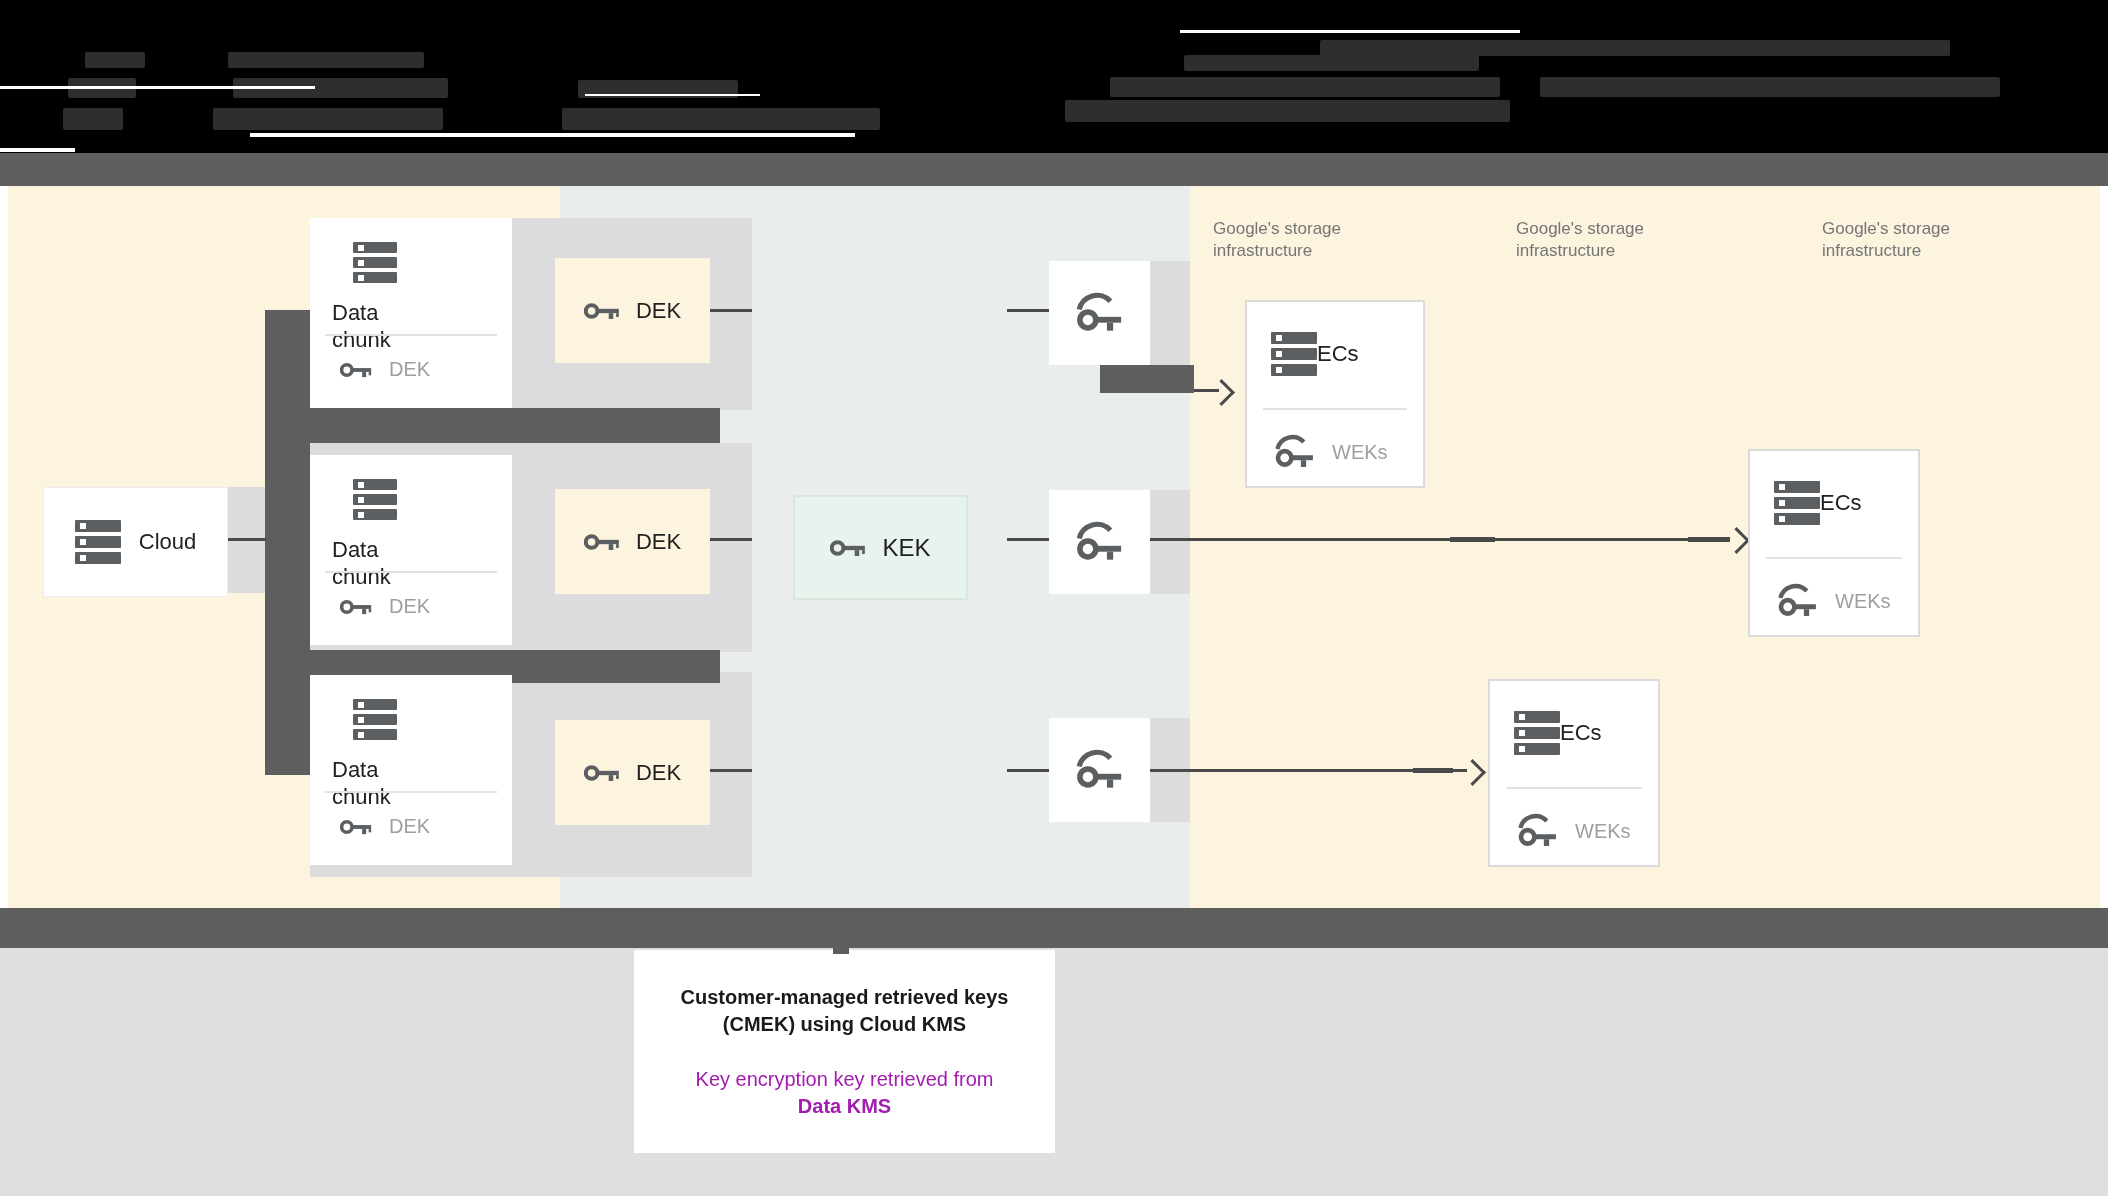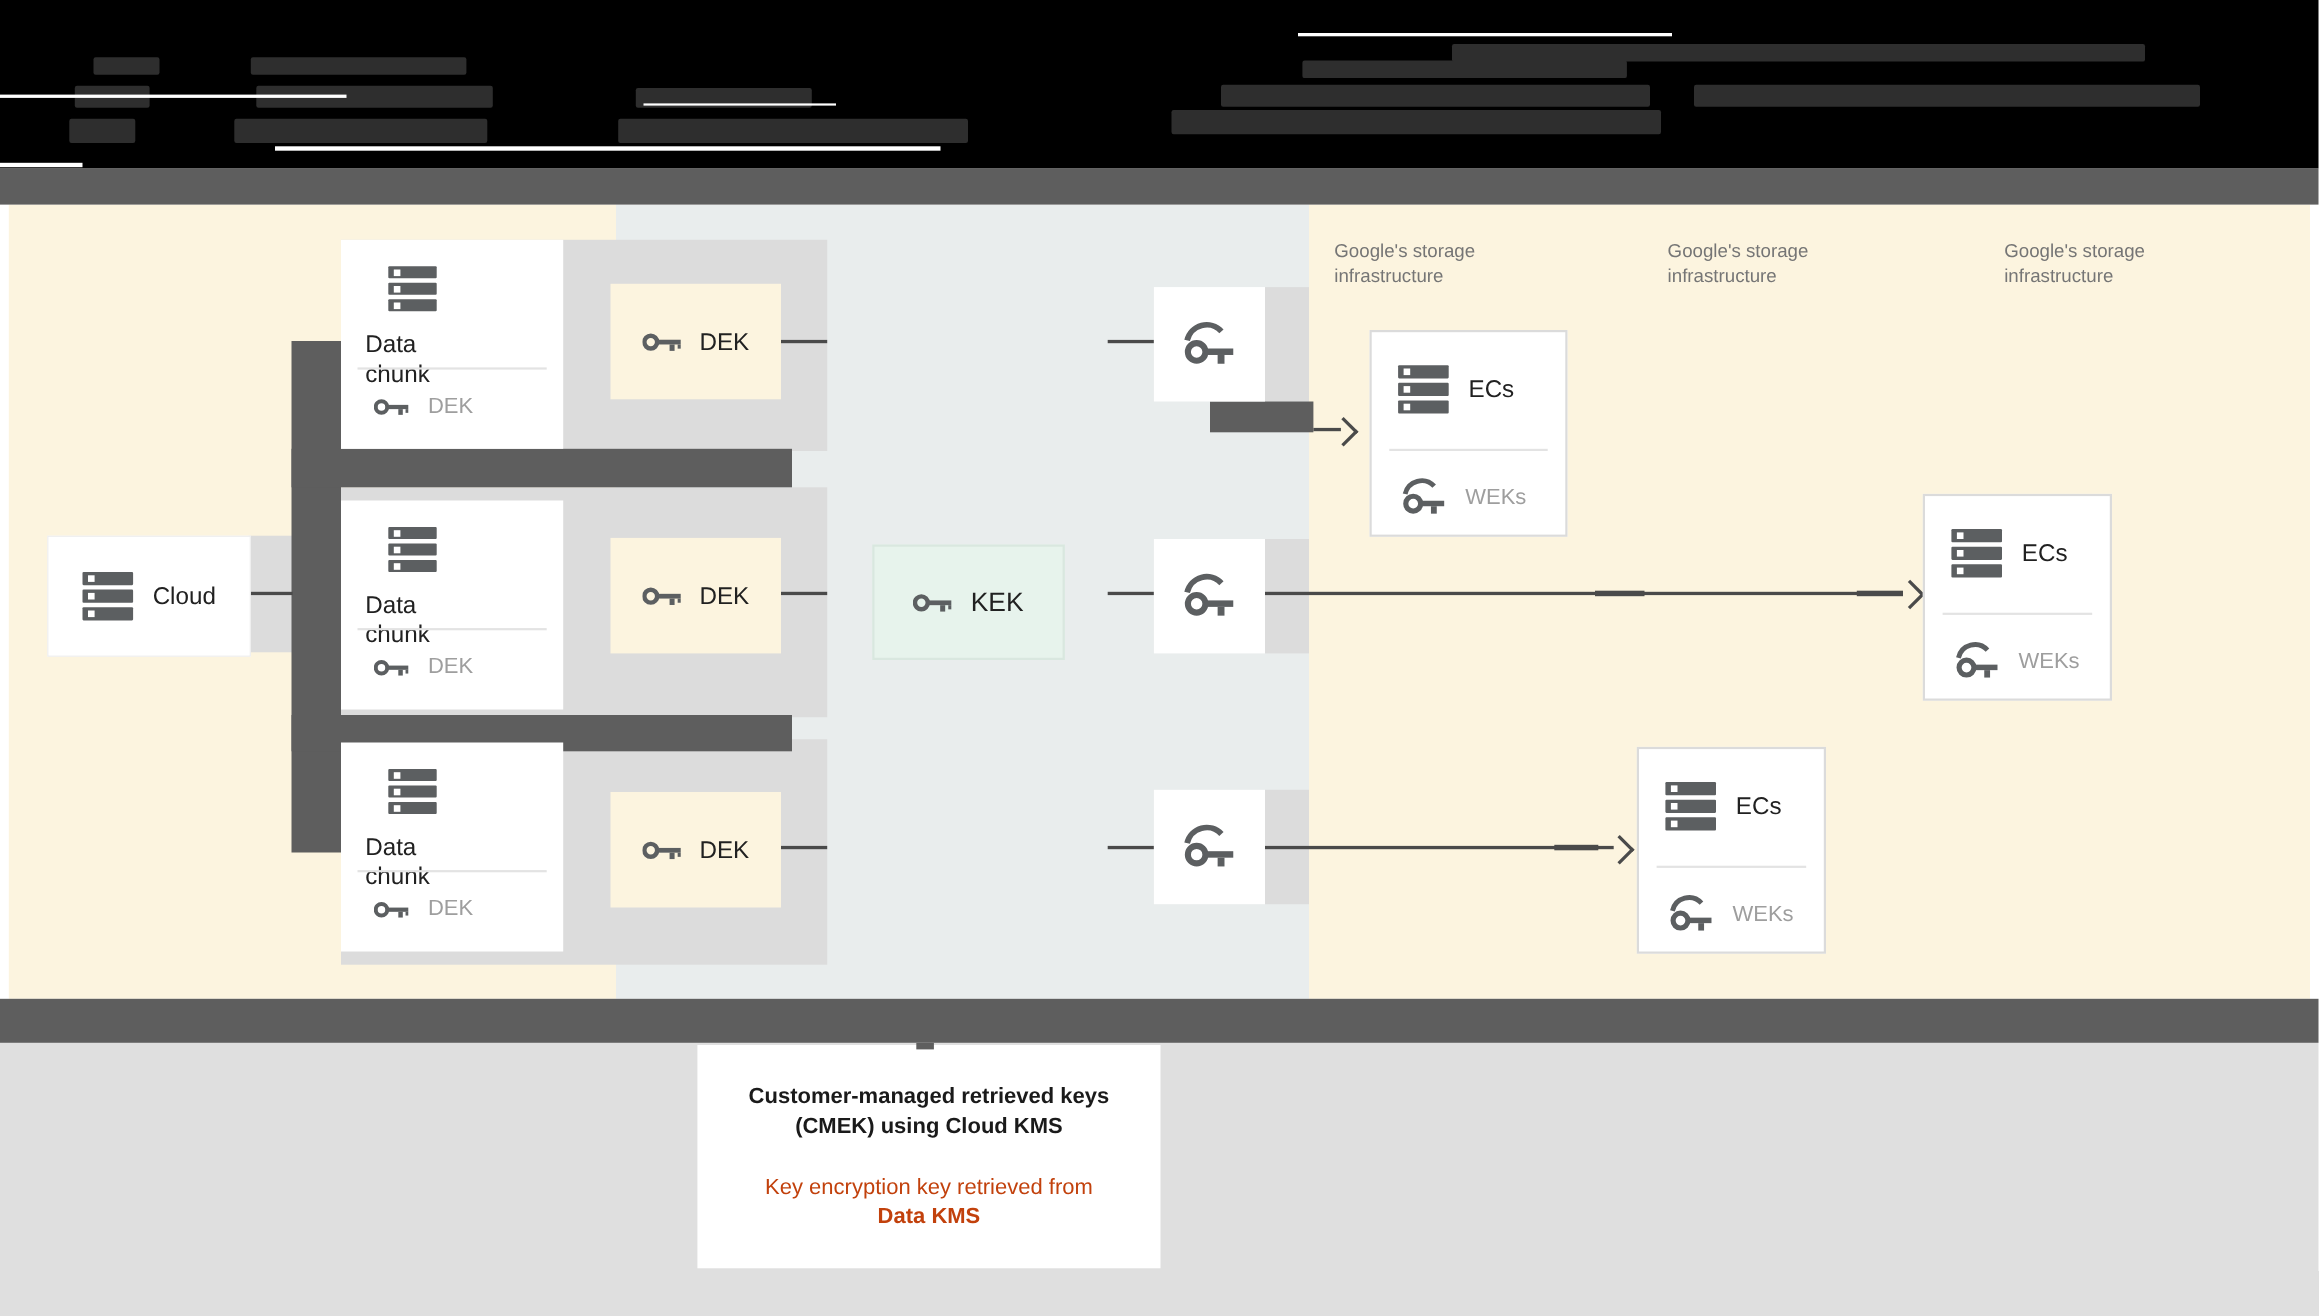--- a/index.html
+++ b/index.html
@@ -51,39 +51,39 @@
   .keytxt{font-size:22px;color:var(--ink);}
   .kek{left:793px;top:495px;width:175px;height:105px;background:var(--kek-bg);
        border:2px solid var(--kek-border);box-sizing:border-box;z-index:4;
        display:flex;align-items:center;justify-content:center;gap:14px;}
 
   .keybox{left:1049px;width:101px;height:104px;background:#fff;z-index:4;
           display:flex;align-items:center;justify-content:center;}
   .keystrip{left:1150px;width:40px;background:var(--band);z-index:1;}
 
   .ecs{width:172px;height:188px;border:2px solid #DBDBDB;box-sizing:border-box;background:#fff;z-index:4;}
-  .ecs .toprow{position:absolute;left:24px;top:30px;display:flex;gap:18px;align-items:center;}
+  .ecs .toprow{position:absolute;left:24px;top:30px;display:flex;align-items:center;}
   .ecs .ttl{font-size:22px;color:var(--ink);}
   .ecs .divider{left:16px;width:136px;top:106px;}
   .ecs .botrow{position:absolute;left:26px;top:132px;display:flex;gap:15px;align-items:center;}
 
   .infra{width:168px;font-size:17px;line-height:22px;color:var(--infra);z-index:2;top:218px;}
 
   
   .srv{display:flex;flex-direction:column;gap:4px;}
   .srv .r{width:46px;height:12px;background:var(--icon);position:relative;border-radius:1px;}
   .srv .r::before{content:"";position:absolute;left:5px;top:3px;width:6px;height:6px;background:#fff;}
   .srv.sm .r{width:44px;height:11px;}
   svg{display:block;}
 
   
   .caption{left:634px;top:950px;width:421px;height:203px;background:#fff;z-index:3;
            display:flex;flex-direction:column;align-items:center;justify-content:center;gap:28px;}
   .caption .t1{font-size:20px;font-weight:bold;color:#1A1A1A;text-align:center;line-height:27px;width:350px;}
-  .caption .t2{font-size:20px;color:#c2410c;text-align:center;line-height:27px;width:360px;}
+  .caption .t2{font-size:20px;color:#a21caf;text-align:center;line-height:27px;width:360px;}
   .caption .t2 b{font-weight:bold;}
 </style>
 </head>
 <body>
 
 <div id="canvas">
 
   <div class="abs hdr">
     <div class="blob" style="left:85px;top:52px;width:60px;height:16px"></div>
     <div class="blob" style="left:228px;top:52px;width:196px;height:16px"></div>

